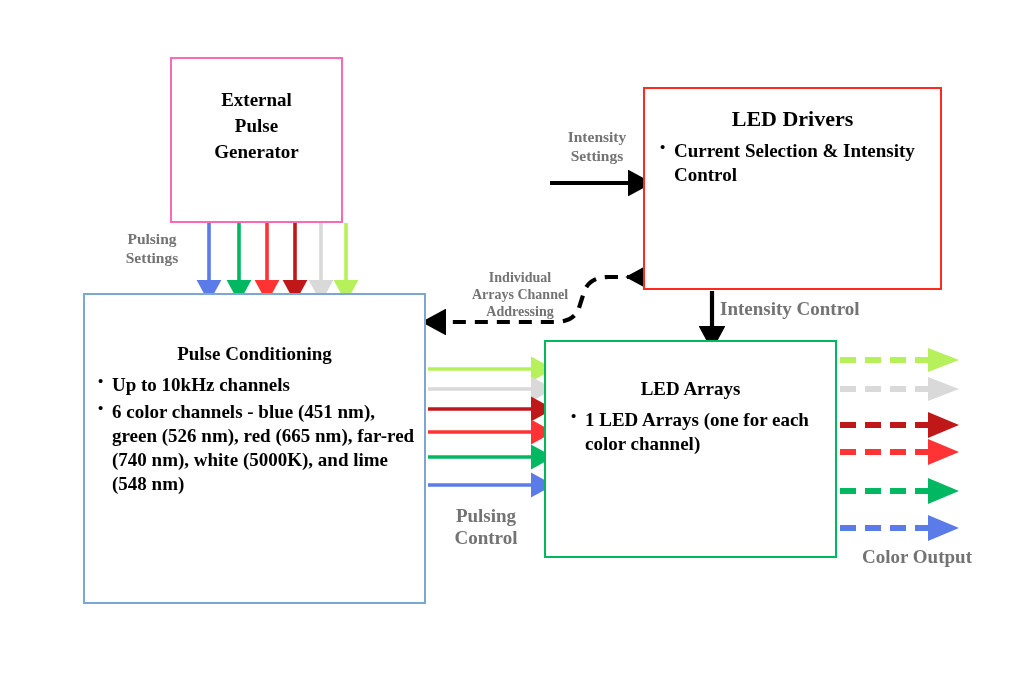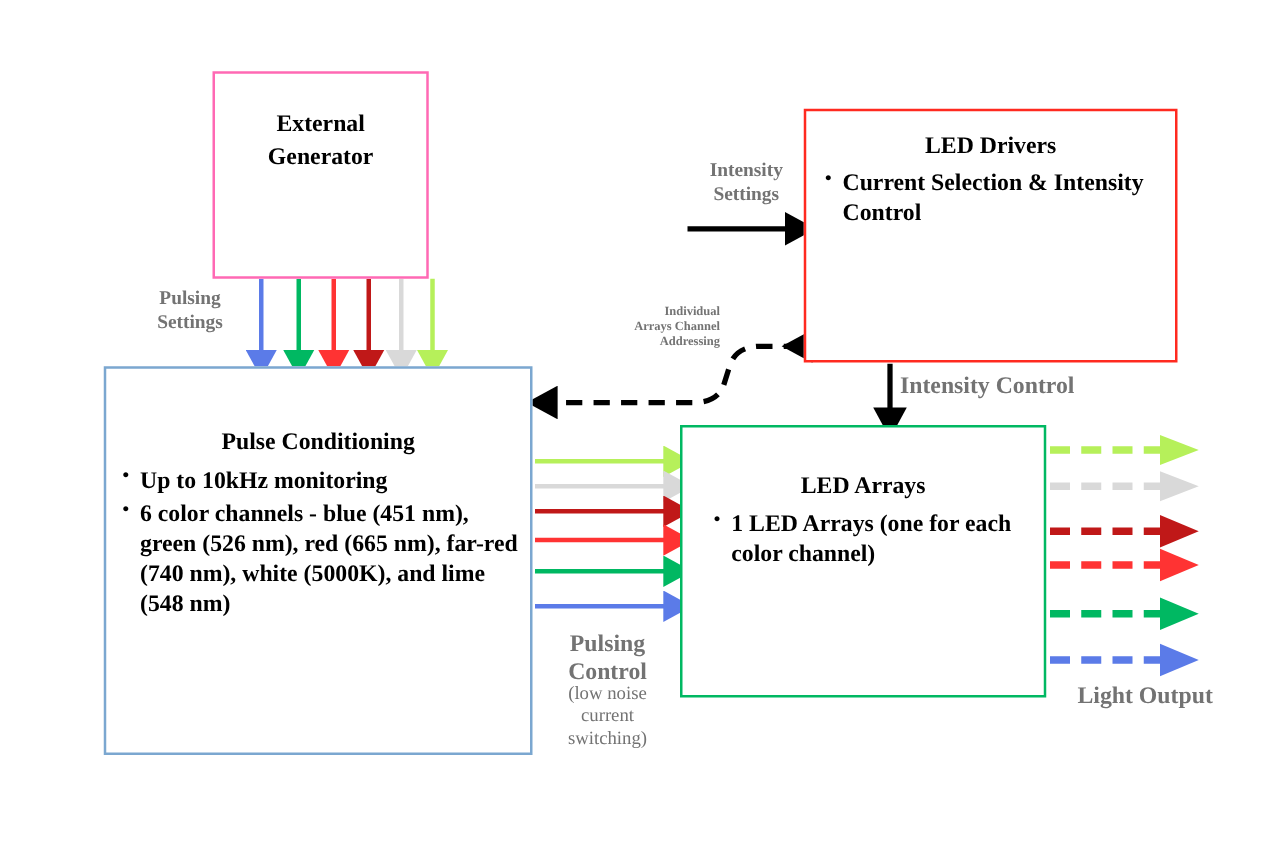--- a/index.html
+++ b/index.html
@@ -28,41 +28,41 @@
   }
 
   
   #box-epg{left:134px;top:57px;width:173px;height:166px;border:2.5px solid #FF69B4;}
   #box-epg .title{font-size:19px;line-height:1.38;padding-top:28px;}
 
   #box-ui{left:341px;top:127px;width:171px;height:117px;border:2.5px solid #FF69B4;}
   #box-ui .title{font-size:19px;line-height:1.38;padding-top:26px;}
 
   #box-drv{left:607px;top:87px;width:299px;height:203px;border:2.5px solid #FF2A20;}
-  #box-drv .title{font-size:19px;padding-top:17px;}
+  #box-drv .title{font-size:22px;padding-top:17px;}
   #box-drv .bullets{margin-top:7px;padding-left:12px;font-size:19px;}
   #box-drv .bullets li{margin-bottom:5px;}
 
   #box-pc{left:47px;top:293px;width:343px;height:311px;border:2.5px solid #7BA7D0;}
   #box-pc .title{font-size:19px;padding-top:48px;}
   #box-pc .bullets{margin-top:8px;padding-left:10px;font-size:19px;}
   #box-pc .bullets li{margin-bottom:3px;}
 
   #box-arr{left:508px;top:340px;width:293px;height:218px;border:2.5px solid #00B862;}
   #box-arr .title{font-size:19px;padding-top:36px;}
   #box-arr .bullets{margin-top:8px;padding-left:22px;font-size:19px;}
 
   
   .lbl{position:absolute;font-family:"Liberation Serif", serif;color:#737373;}
   .lbl.b{font-weight:bold;}
   .lbl.ctr{text-align:center;}
 
   #lbl-pulsing-settings{left:62px;top:230px;width:108px;font-size:15.5px;line-height:1.22;}
   #lbl-intensity-settings{left:513px;top:128px;width:96px;font-size:15.5px;line-height:1.22;}
-  #lbl-icca{left:428px;top:244px;width:112px;font-size:10px;line-height:1.2;text-align:right;}
+  #lbl-icca{left:428px;top:270px;width:112px;font-size:14px;line-height:1.2;}
   #lbl-intensity-control{left:684px;top:298px;font-size:19px;text-align:center;}
   #lbl-pulsing-control{left:399px;top:505px;width:102px;font-size:19px;line-height:1.18;}
   #lbl-pulsing-sub{left:397px;top:546px;width:106px;font-size:15px;line-height:1.2;font-weight:normal;}
   #lbl-light-output{left:826px;top:546px;font-size:19px;}
 </style>
 </head>
 <body>
 
 <div id="stage">
 
@@ -133,36 +133,37 @@
       <line x1="804" y1="491" x2="898" y2="491" stroke="#00B862" stroke-width="6" stroke-dasharray="16,9"></line>
       <path d="M892,478 L923,491 L892,504 Z" fill="#00B862"></path>
       <line x1="804" y1="528" x2="898" y2="528" stroke="#5B7BE8" stroke-width="6" stroke-dasharray="16,9"></line>
       <path d="M892,515 L923,528 L892,541 Z" fill="#5B7BE8"></path>
     </g>
   </svg>
 
   <div class="box" id="box-epg">
     <div class="title">
       <div>External</div>
+      <div>Pulse</div>
       <div>Generator</div>
     </div>
   </div>
 
 
   <div class="box" id="box-drv">
     <div class="title">LED Drivers</div>
     <ul class="bullets">
       <li>Current Selection &amp; Intensity Control</li>
     </ul>
   </div>
 
   <div class="box" id="box-pc">
     <div class="title">Pulse Conditioning</div>
     <ul class="bullets">
-      <li>Up to 10kHz monitoring</li>
+      <li>Up to 10kHz channels</li>
       <li>6 color channels - blue (451 nm), green (526 nm), red (665 nm), far-red (740 nm), white (5000K), and lime (548 nm)</li>
     </ul>
   </div>
 
   <div class="box" id="box-arr">
     <div class="title">LED Arrays</div>
     <ul class="bullets">
       <li>1 LED Arrays (one for each color channel)</li>
     </ul>
   </div>
@@ -183,21 +184,16 @@
     <div>Addressing</div>
   </div>
 
   <div class="lbl b" id="lbl-intensity-control">Intensity Control</div>
 
   <div class="lbl b ctr" id="lbl-pulsing-control">
     <div>Pulsing</div>
     <div>Control</div>
   </div>
 
-  <div class="lbl ctr" id="lbl-pulsing-sub">
-    <div>(low noise</div>
-    <div>current</div>
-    <div>switching)</div>
-  </div>
 
-  <div class="lbl b" id="lbl-light-output">Light Output</div>
+  <div class="lbl b" id="lbl-light-output">Color Output</div>
 
 </div>
 
 </body></html>

